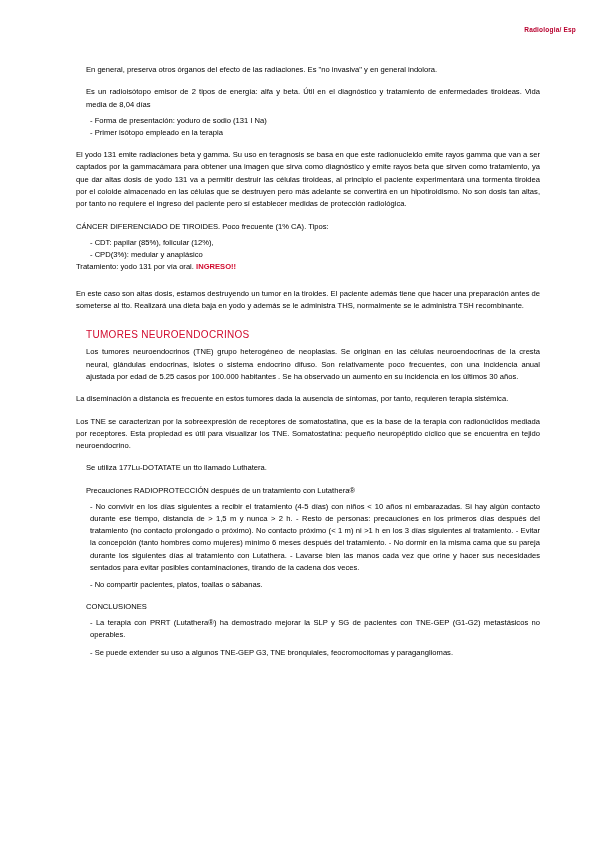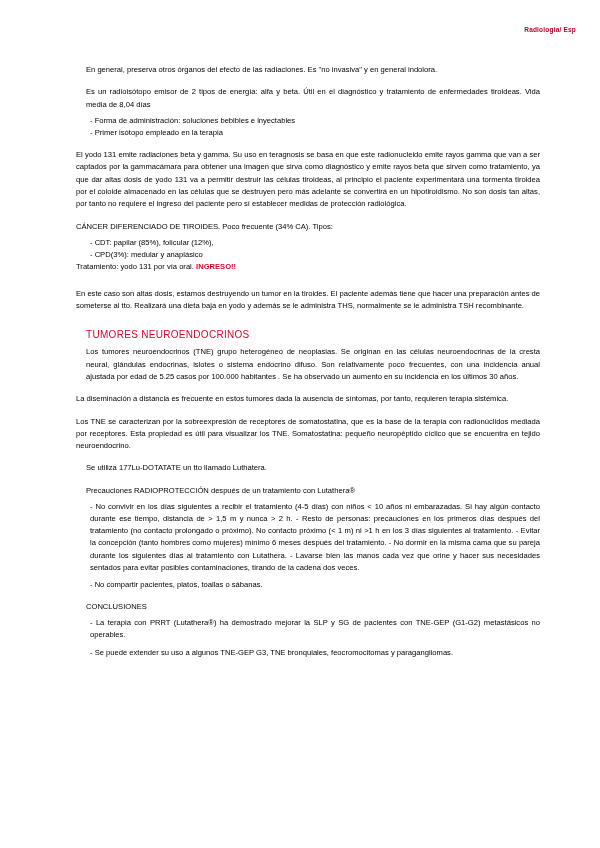--- a/index.html
+++ b/index.html
@@ -80,28 +80,28 @@
 <div class="page">
 
   <div class="header">Radiologia/ Esp</div>
 
   <div class="content">
 
     <p class="blk">En general, preserva otros órganos del efecto de las radiaciones. Es "no invasiva" y en general indolora.</p>
 
     <p class="tight">Es un radioisótopo emisor de 2 tipos de energía: alfa y beta. Útil en el diagnóstico y tratamiento de enfermedades tiroideas. Vida media de 8,04 días</p>
 
-    <p class="bullet">- Forma de administración: soluciones bebibles e inyectables</p>
+    <p class="bullet">- Forma de presentación: yoduro de sodio (131 I Na)</p>
     <p class="bullet">- Primer isótopo empleado en la terapia</p>
 
     <div class="gap-md"></div>
 
     <p class="blk indent">El yodo 131 emite radiaciones beta y gamma. Su uso en teragnosis se basa en que este radionucleido emite rayos gamma que van a ser captados por la gammacámara para obtener una imagen que sirva como diagnóstico y emite rayos beta que sirven como tratamiento, ya que dar altas dosis de yodo 131 va a permitir destruir las células tiroideas, al principio el paciente experimentará una tormenta tiroidea por el coloide almacenado en las células que se destruyen pero más adelante se convertirá en un hipotiroidismo. No son dosis tan altas, por tanto no requiere el ingreso del paciente pero sí establecer medidas de protección radiológica.</p>
 
-    <p class="tight indent">CÁNCER DIFERENCIADO DE TIROIDES. Poco frecuente (34% CA). Tipos:</p>
+    <p class="tight indent">CÁNCER DIFERENCIADO DE TIROIDES. Poco frecuente (1% CA). Tipos:</p>
     <p class="bullet">- CDT: papilar (85%), folicular (12%),</p>
     <p class="bullet">- CPD(3%): medular y anaplásico</p>
 
 
     <p class="indent nojustify">
       <span>Tratamiento: yodo 131 por vía oral. </span><span class="red">INGRESO!!</span>
     </p>
 
     <div class="gap-lg"></div>
 

